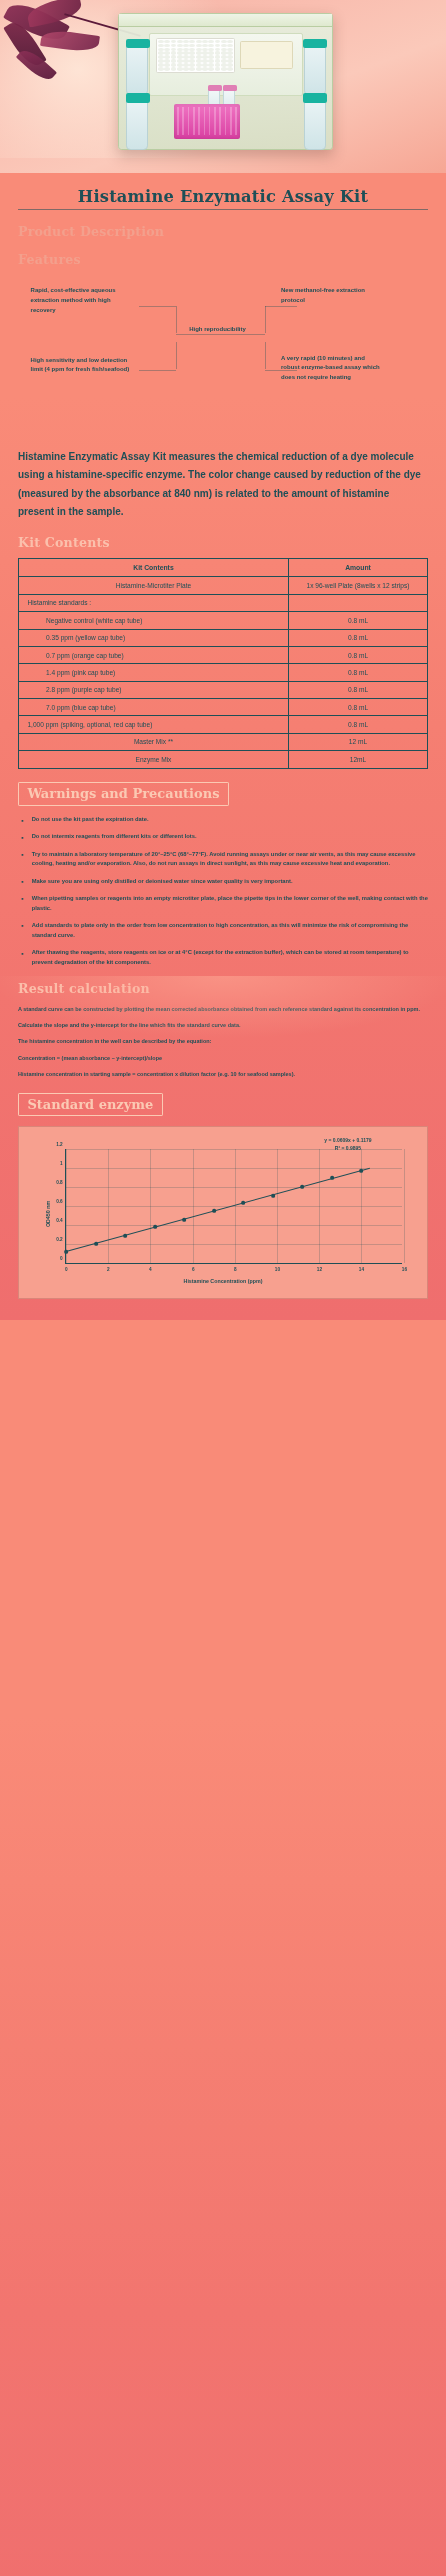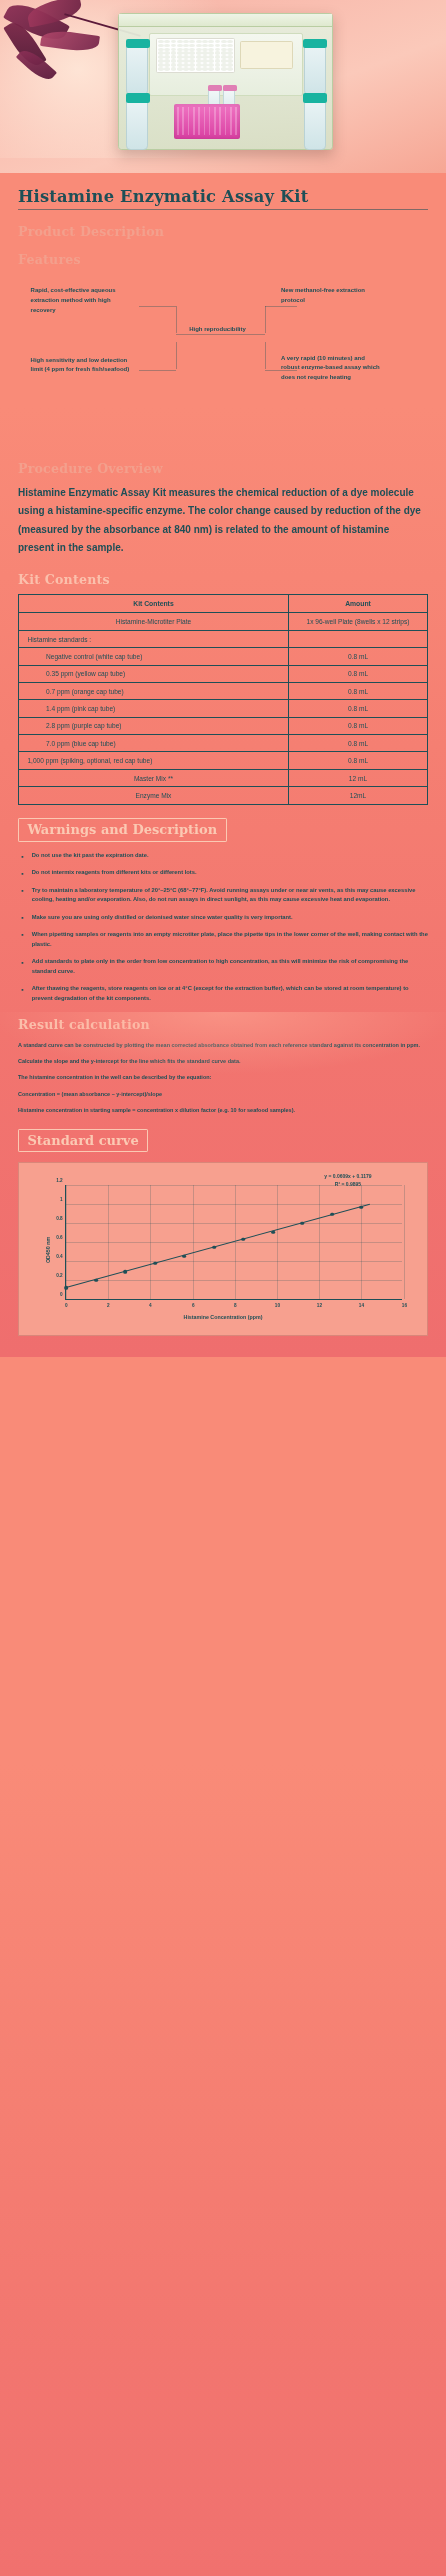--- a/index.html
+++ b/index.html
@@ -100,20 +100,21 @@
   
   .wrap { padding: 0 18px 21px 18px; }
 
   h1.title {
     font-family: "DejaVu Serif", serif;
     font-size: 16.3px;
     font-weight: bold;
     color: #1e4f57;
     margin: 13.7px 0 3.2px 0;
     letter-spacing: 0.2px;
+    text-align: center;
   }
   .rule { height:1.1px; background: rgba(30,79,87,.55); margin: 0 0 10.5px 0; width: 100%; }
 
   h2.section {
     font-family: "DejaVu Serif", serif;
     font-size: 12.6px;
     color: #f3a08d;
     margin: 13.7px 0 7.4px 0;
     font-weight: bold;
     letter-spacing: 0.2px;
@@ -424,21 +425,20 @@
     <div class="fx-line" style="left:247px; top:67px; width:0.5px; height:27px;"></div>
     <div class="fx-line" style="left:158px; top:59px; width:89px; height:0.5px;"></div>
 
     <div class="feat f1">Rapid, cost-effective aqueous extraction method with high recovery</div>
     <div class="feat f2">New methanol-free extraction protocol</div>
     <div class="feat f3">High reproducibility</div>
     <div class="feat f4">High sensitivity and low detection limit (4 ppm for fresh fish/seafood)</div>
     <div class="feat f5">A very rapid (10 minutes) and robust enzyme-based assay which does not require heating</div>
   </div>
 
-  <h2 class="section">Procedure Overview</h2>
   <p class="lead">Histamine Enzymatic Assay Kit measures the chemical reduction of a dye molecule using a histamine-specific enzyme. The color change caused by reduction of the dye (measured by the absorbance at 840 nm) is related to the amount of histamine present in the sample.</p>
 
   <h2 class="section light">Kit Contents</h2>
   <table class="kit">
     <thead>
       <tr>
         <th>Kit Contents</th>
         <th>Amount</th>
       </tr>
     </thead>
@@ -484,21 +484,21 @@
         <td class="amount">12 mL</td>
       </tr>
       <tr>
         <td class="center">Enzyme Mix</td>
         <td class="amount">12mL</td>
       </tr>
     </tbody>
   </table>
 
   <h2 class="banner">
-    <span class="boxed">Warnings and Description</span>
+    <span class="boxed">Warnings and Precautions</span>
   </h2>
   <ul class="warn">
     <li>Do not use the kit past the expiration date.</li>
     <li>Do not intermix reagents from different kits or different lots.</li>
     <li>Try to maintain a laboratory temperature of 20°–25°C (68°–77°F). Avoid running assays under or near air vents, as this may cause excessive cooling, heating and/or evaporation. Also, do not run assays in direct sunlight, as this may cause excessive heat and evaporation.</li>
     <li>Make sure you are using only distilled or deionised water since water quality is very important.</li>
     <li>When pipetting samples or reagents into an empty microtiter plate, place the pipette tips in the lower corner of the well, making contact with the plastic.</li>
     <li>Add standards to plate only in the order from low concentration to high concentration, as this will minimize the risk of compromising the standard curve.</li>
     <li>After thawing the reagents, store reagents on ice or at 4°C (except for the extraction buffer), which can be stored at room temperature) to prevent degradation of the kit components.</li>
   </ul>
@@ -509,21 +509,21 @@
   </div>
   <div class="calc">
     <p>A standard curve can be constructed by plotting the mean corrected absorbance obtained from each reference standard against its concentration in ppm.</p>
     <p>Calculate the slope and the y-intercept for the line which fits the standard curve data.</p>
     <p>The histamine concentration in the well can be described by the equation:</p>
     <p>Concentration = (mean absorbance – y-intercept)/slope</p>
     <p>Histamine concentration in starting sample = concentration x dilution factor (e.g. 10 for seafood samples).</p>
   </div>
 
   <h2 class="banner">
-    <span class="boxed">Standard curve</span>
+    <span class="boxed">Standard enzyme</span>
   </h2>
 
   <div class="chart-card">
     <div class="chart-area" id="chart-area">
       <div class="chart-title-eq">
         <div>y = 0.0609x + 0.1179</div>
         <div>R² = 0.9895</div>
       </div>
       <div class="ylabel">OD450 nm</div>
       <div class="xlabel">Histamine Concentration (ppm)</div>

